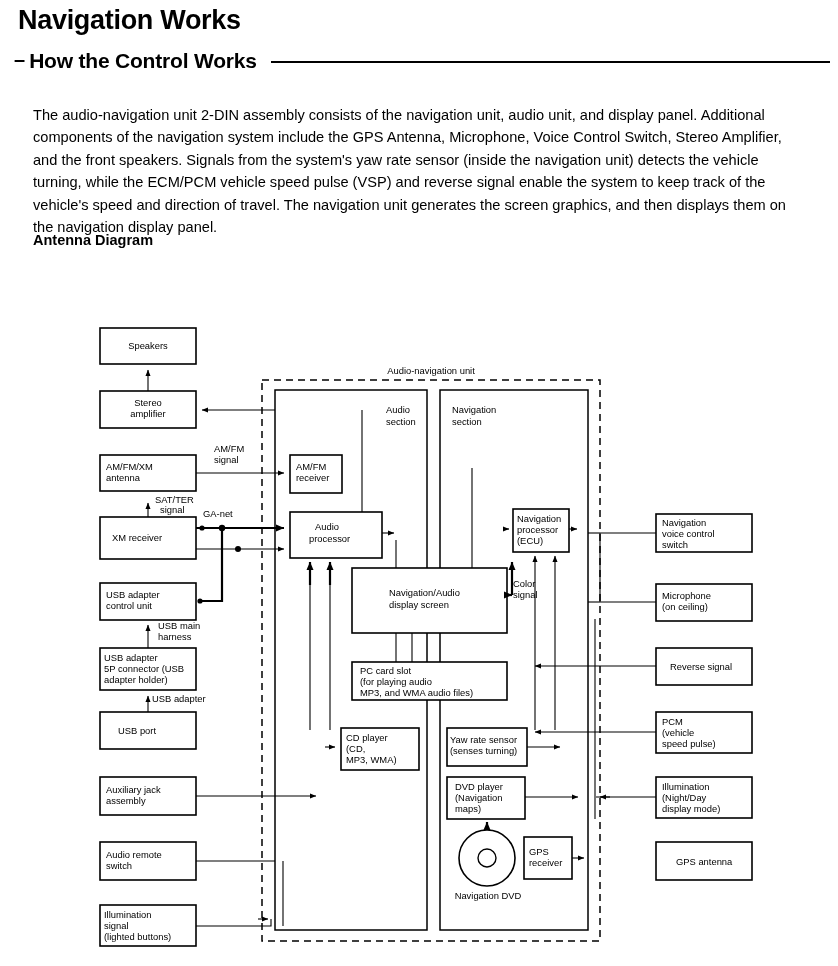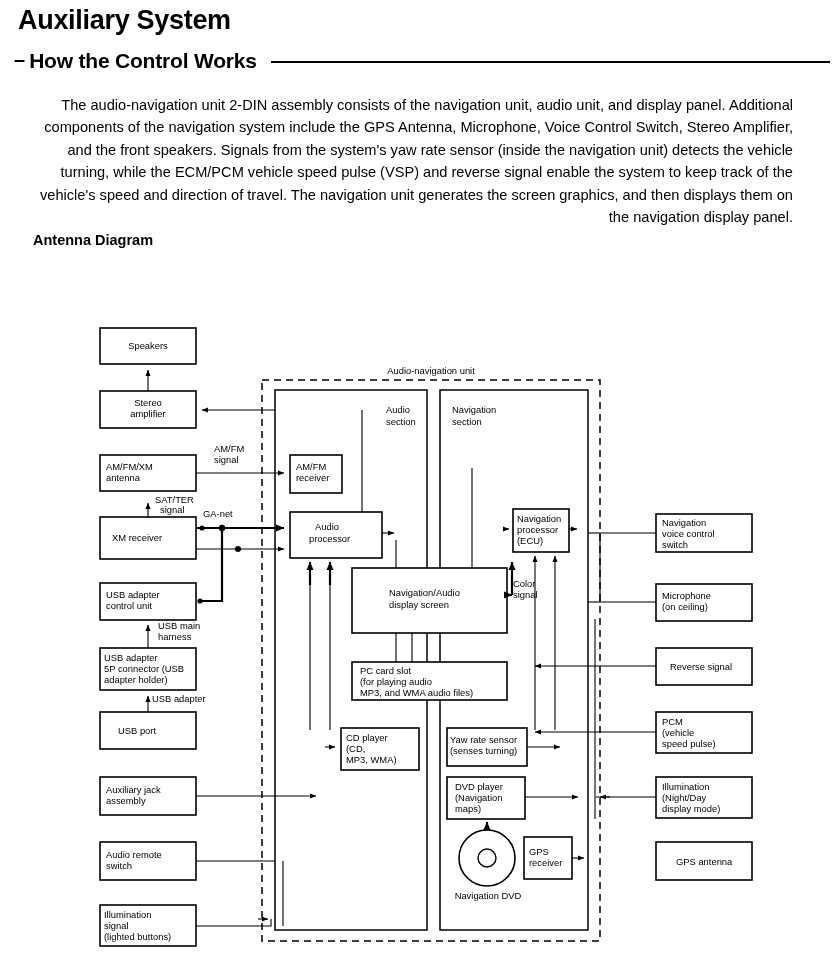--- a/index.html
+++ b/index.html
@@ -59,25 +59,25 @@
     border-top: 2.5px solid #000;
     margin-left: 14px;
     margin-right: 0px;
     transform: translateY(1px);
   }
 
   
   #intro {
     position: absolute;
     left: 33px;
-    top: 79px;
+    top: 89px;
     width: 760px;
     font-size: 14.6px;
     line-height: 22.5px;
-    text-align: right;
+    text-align: left;
   }
   #diagram-label {
     position: absolute;
     left: 33px;
     top: 232px;
     font-size: 14.5px;
     font-weight: bold;
   }
 
   
@@ -106,21 +106,21 @@
   }
   .tx-c { text-anchor: middle; }
   .disc-outer { fill: #ffffff; stroke: #000000; stroke-width: 1.6px; }
   .disc-inner { fill: #ffffff; stroke: #000000; stroke-width: 1.4px; }
 </style>
 </head>
 <body>
 
 <div id="page">
 
-  <div id="doc-title">Auxiliary System</div>
+  <div id="doc-title">Navigation Works</div>
 
   <div id="section-head">
     <span id="section-dash">–</span>
     <span id="section-title">How the Control Works</span>
     <span id="section-rule"></span>
   </div>
 
   <p id="intro">The audio-navigation unit 2-DIN assembly consists of the navigation unit, audio unit, and display panel. Additional components of the navigation system include the GPS Antenna, Microphone, Voice Control Switch, Stereo Amplifier, and the front speakers. Signals from the system's yaw rate sensor (inside the navigation unit) detects the vehicle turning, while the ECM/PCM vehicle speed pulse (VSP) and reverse signal enable the system to keep track of the vehicle's speed and direction of travel. The navigation unit generates the screen graphics, and then displays them on the navigation display panel.</p>
 
   <div id="diagram-label">Antenna Diagram</div>

